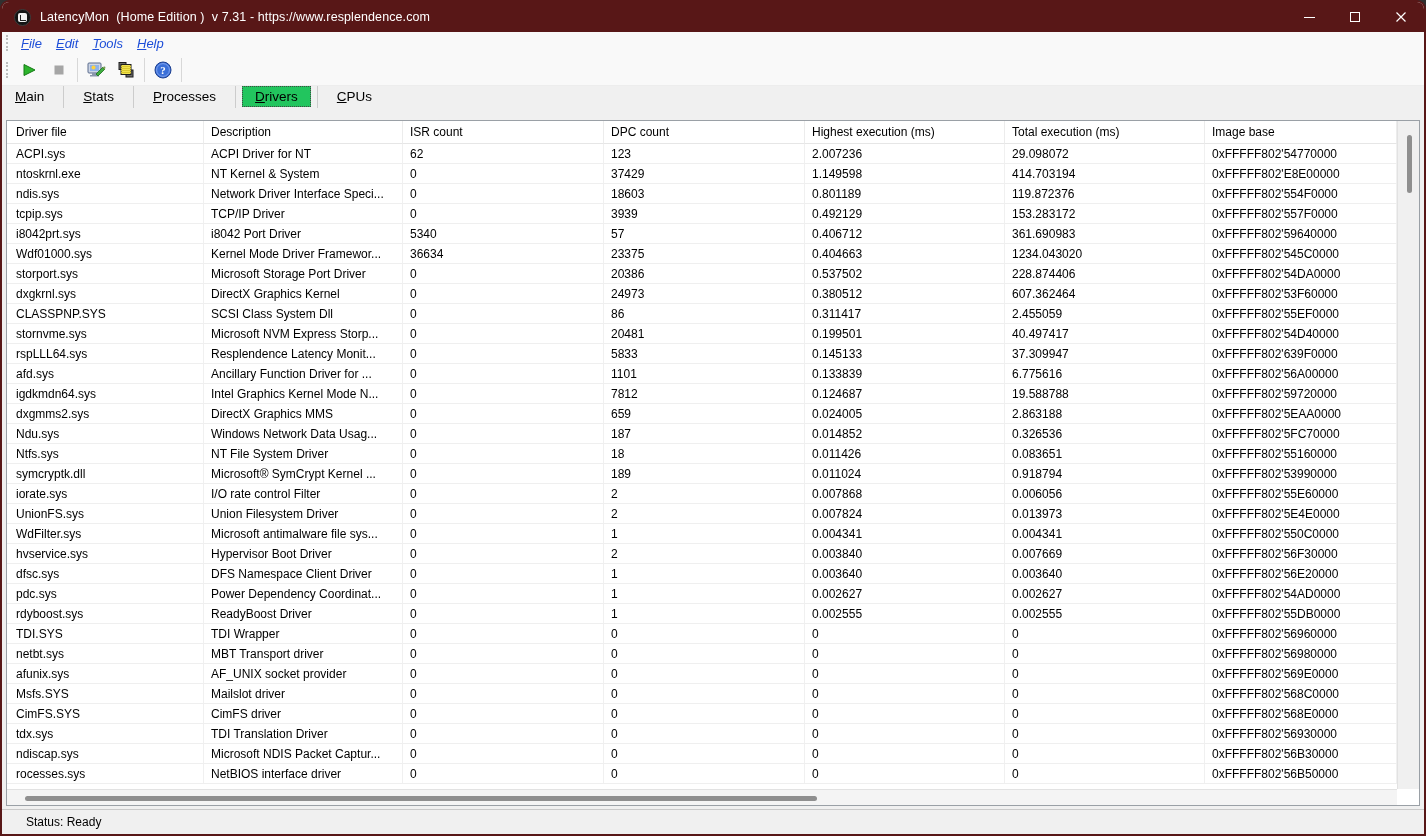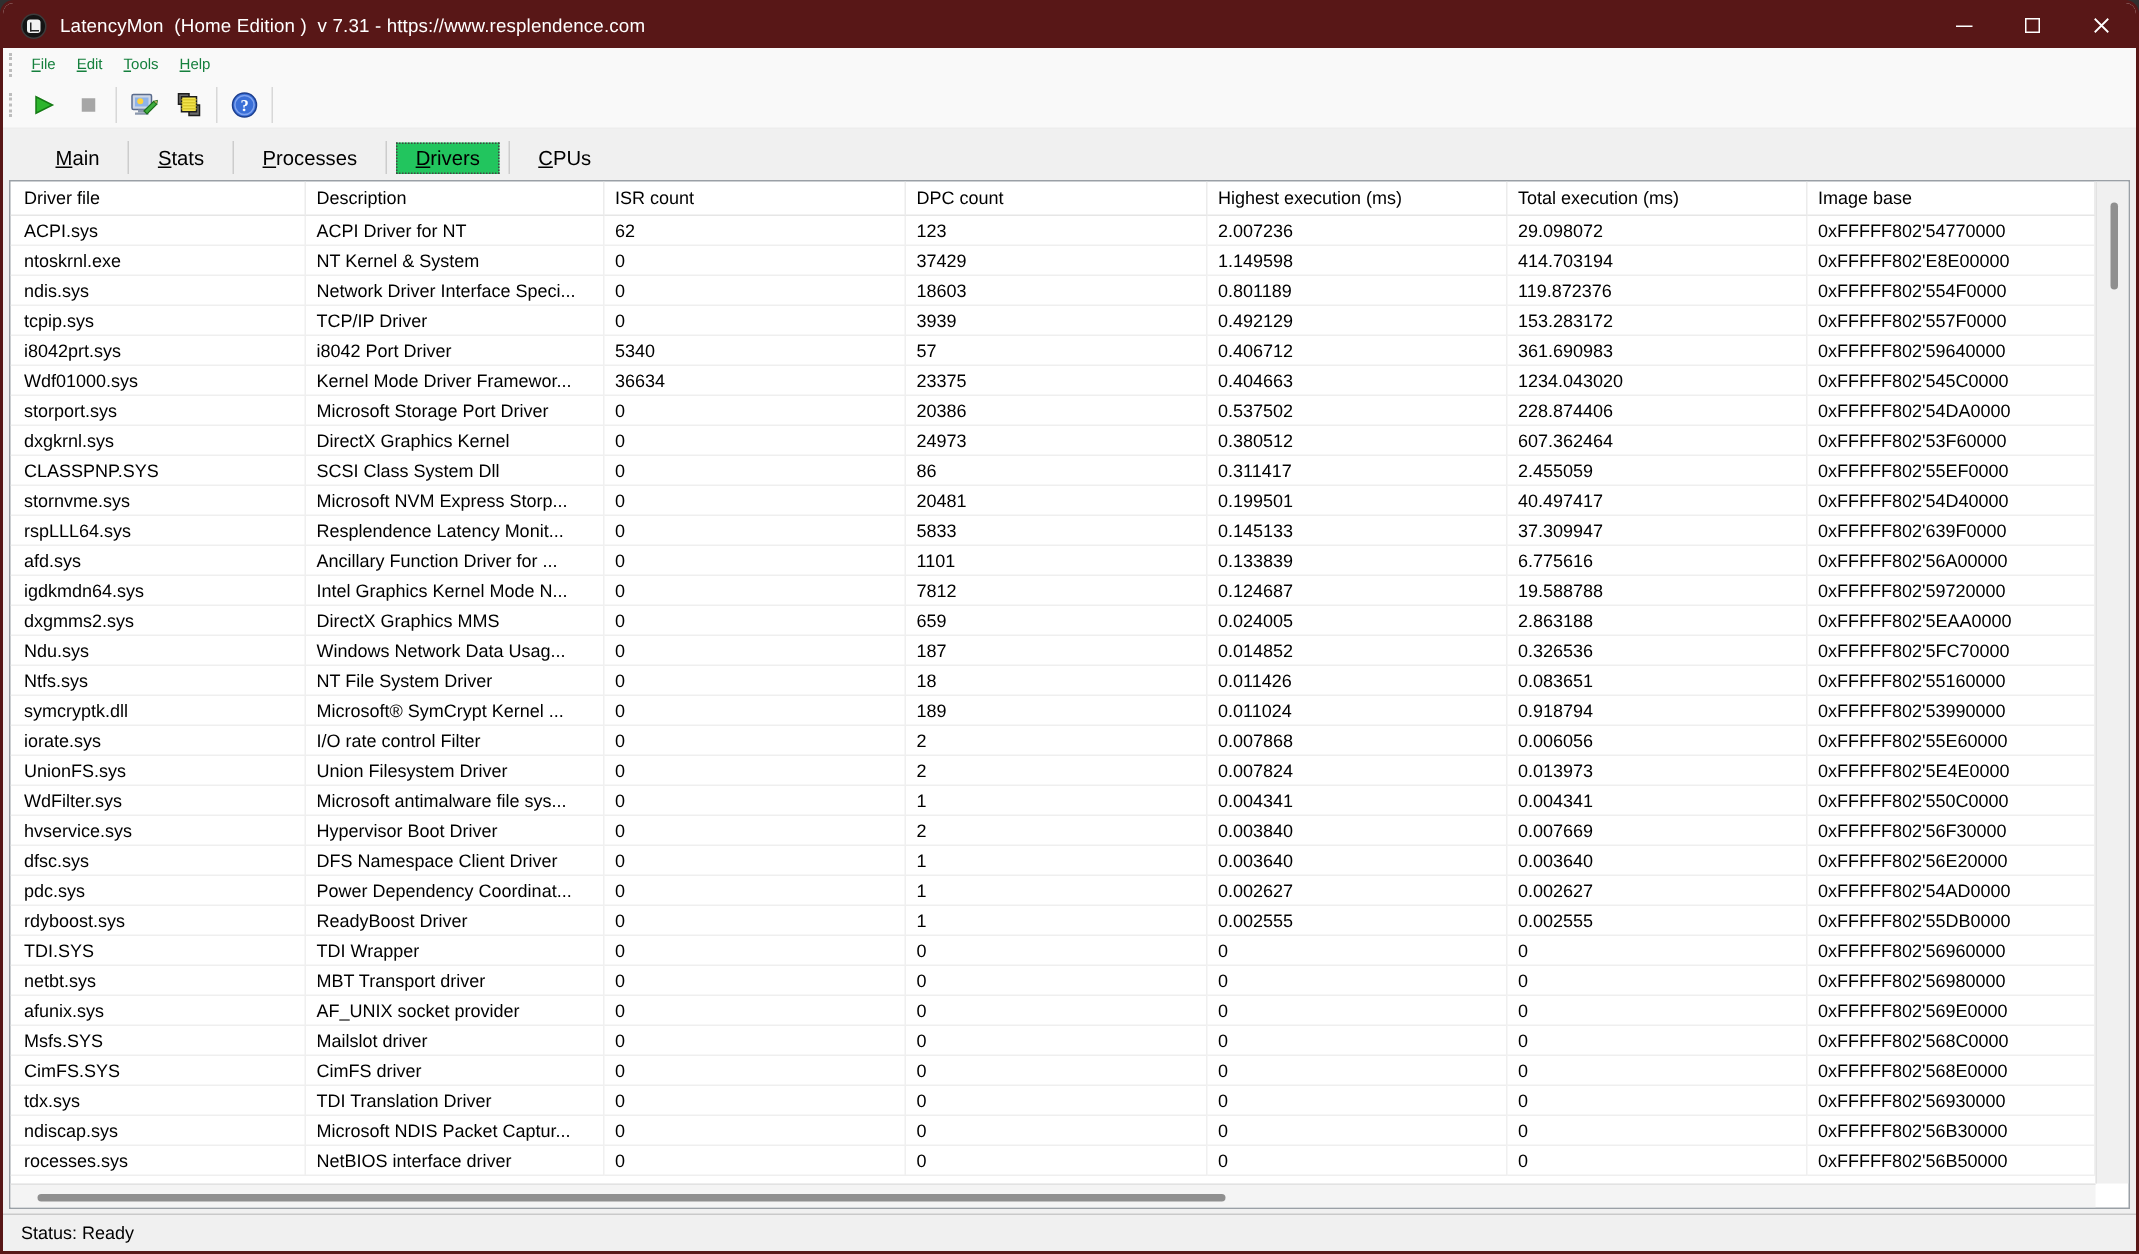--- a/index.html
+++ b/index.html
@@ -21,30 +21,30 @@
   .app-icon-inner{ width:9px; height:9px; background:#f2f2f2; border-radius:2px; position:relative; }
   .app-icon-inner::after{ content:""; position:absolute; left:2px; top:2px; width:5px; height:5px;
              border-left:1.5px solid #222; border-bottom:1.5px solid #222; }
   .title-text{ font-size:12.5px; white-space:pre; letter-spacing:.1px; }
   .win-controls{ margin-left:auto; display:flex; height:100%; }
   .win-btn{ width:46px; height:100%; display:flex; align-items:center; justify-content:center; }
 
   
   .menubar{ height:22px; flex:0 0 auto; background:#f9f9f9; display:flex; align-items:center; }
   .gripper{ width:3px; height:16px; border-left:2px dotted #bdbdbd; margin:0 5px 0 4px; }
-  .menu-item{ padding:2px 7px; font-size:10px; color:#15803d; }
+  .menu-item{ padding:2px 7px; font-size:13px; color:#1d4ed8;font-style:italic; }
   .accel{ text-decoration:underline; }
 
   
   .toolbar{ height:32px; flex:0 0 auto; background:#f9f9f9; display:flex; align-items:center; border-bottom:1px solid #ededed; }
   .tool-btn{ width:30px; height:26px; display:flex; align-items:center; justify-content:center; }
   .tool-sep{ width:1px; height:24px; background:#d8d8d8; margin:0 3px; }
 
   
-  .tabbar{ height:30px; flex:0 0 auto; background:#f0f0f0; display:flex; align-items:flex-end; padding-left:22px; }
+  .tabbar{ height:30px; flex:0 0 auto; background:#f0f0f0; display:flex; align-items:flex-start; padding-left:0; }
   .tab{ padding:3px 13px; font-size:13.5px; color:#000; }
   .tab.active{ outline:1px dotted #444; outline-offset:-1px; background:#22c55e; }
   .tab-sep{ width:1px; height:22px; background:#cccccc; margin:0 6px; }
 
   
   .content{ flex:1; min-height:0; padding:4px 4px 3px 4px; background:#f0f0f0; display:flex; }
   .listview{ flex:1; min-width:0; background:#fff; border:1px solid #9aa0a6; position:relative;
              display:flex; flex-direction:column; overflow:hidden; }
   .lv-main{ flex:1; min-height:0; margin-right:22px; display:flex; flex-direction:column; overflow:hidden; }
   .lv-header, .row{
@@ -62,21 +62,21 @@
   .cell:first-child{ padding-left:9px;text-align:center; }
 
   
   .v-scroll{ position:absolute; top:0; right:0; bottom:16px; width:22px; background:#f0f0f0; border-left:1px solid #e2e2e2; }
   .v-thumb{ position:absolute; top:14px; left:9px; width:5px; height:58px; background:#8f8f8f; border-radius:3px; }
   .h-scroll{ position:absolute; left:0; right:22px; bottom:0; height:16px; background:#f4f4f4; border-top:1px solid #e2e2e2; }
   .h-thumb{ position:absolute; left:18px; top:6px; width:792px; height:5px; background:#8f8f8f; border-radius:3px; }
 
   
   .statusbar{ height:25px; flex:0 0 auto; background:#f0f0f0; border-top:1px solid #c9c9c9;
-              display:flex; align-items:center; padding-left:12px; font-size:12px; color:#000; }
+              display:flex; align-items:center; padding-left:24px; font-size:12px; color:#000; }
 </style>
 </head>
 <body>
 
 <div class="window">
 
   <div class="titlebar">
     <span class="app-icon">
         <span class="app-icon-inner"></span>
       </span>

